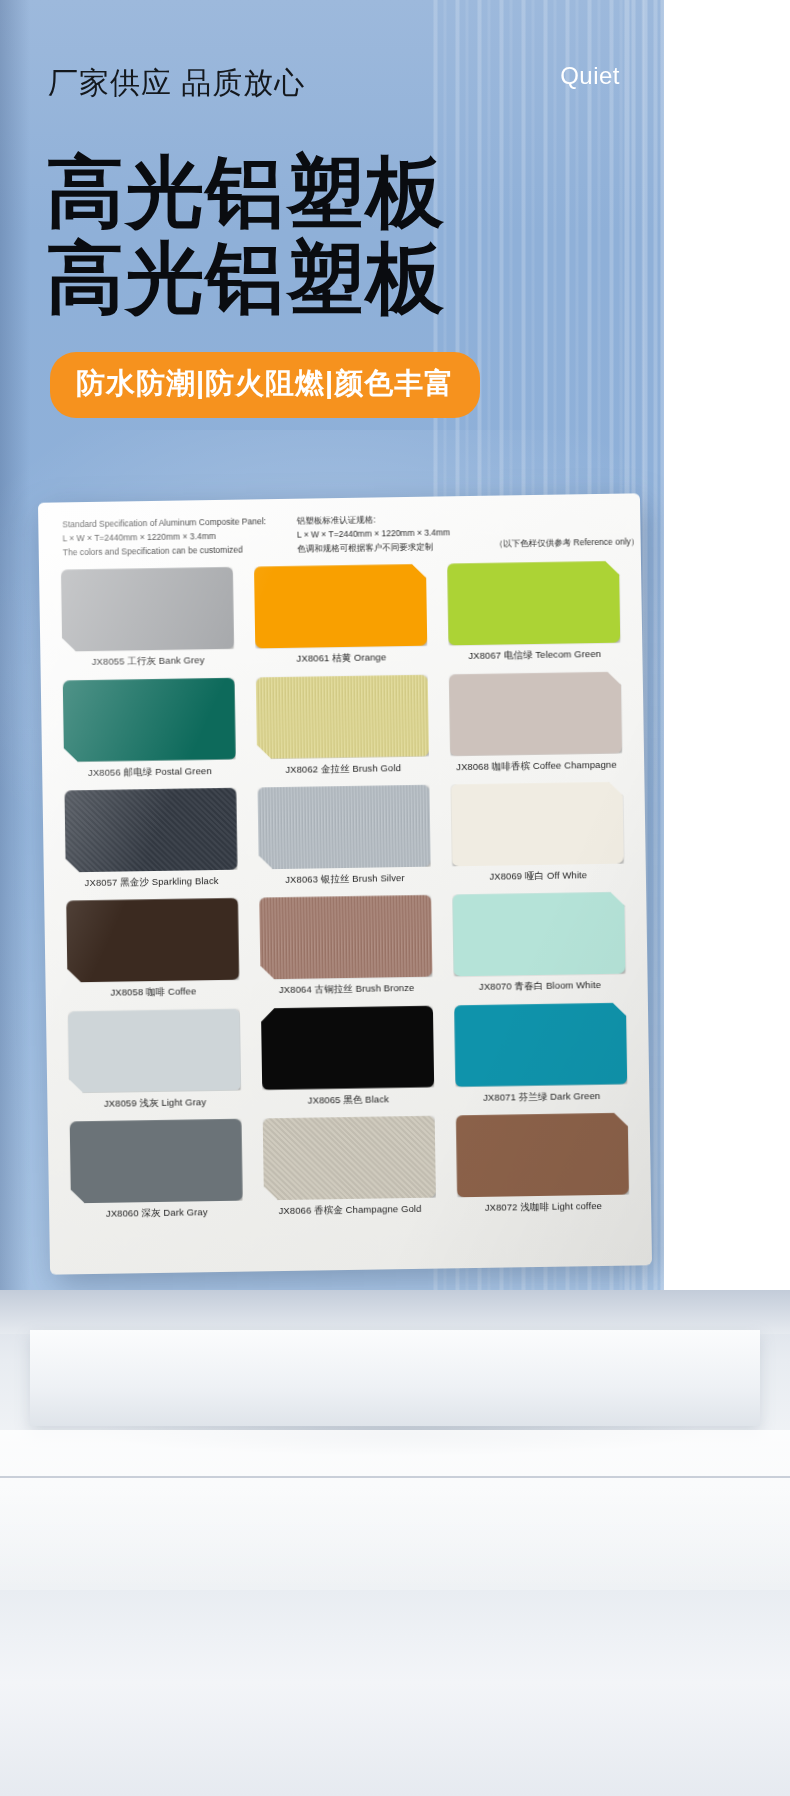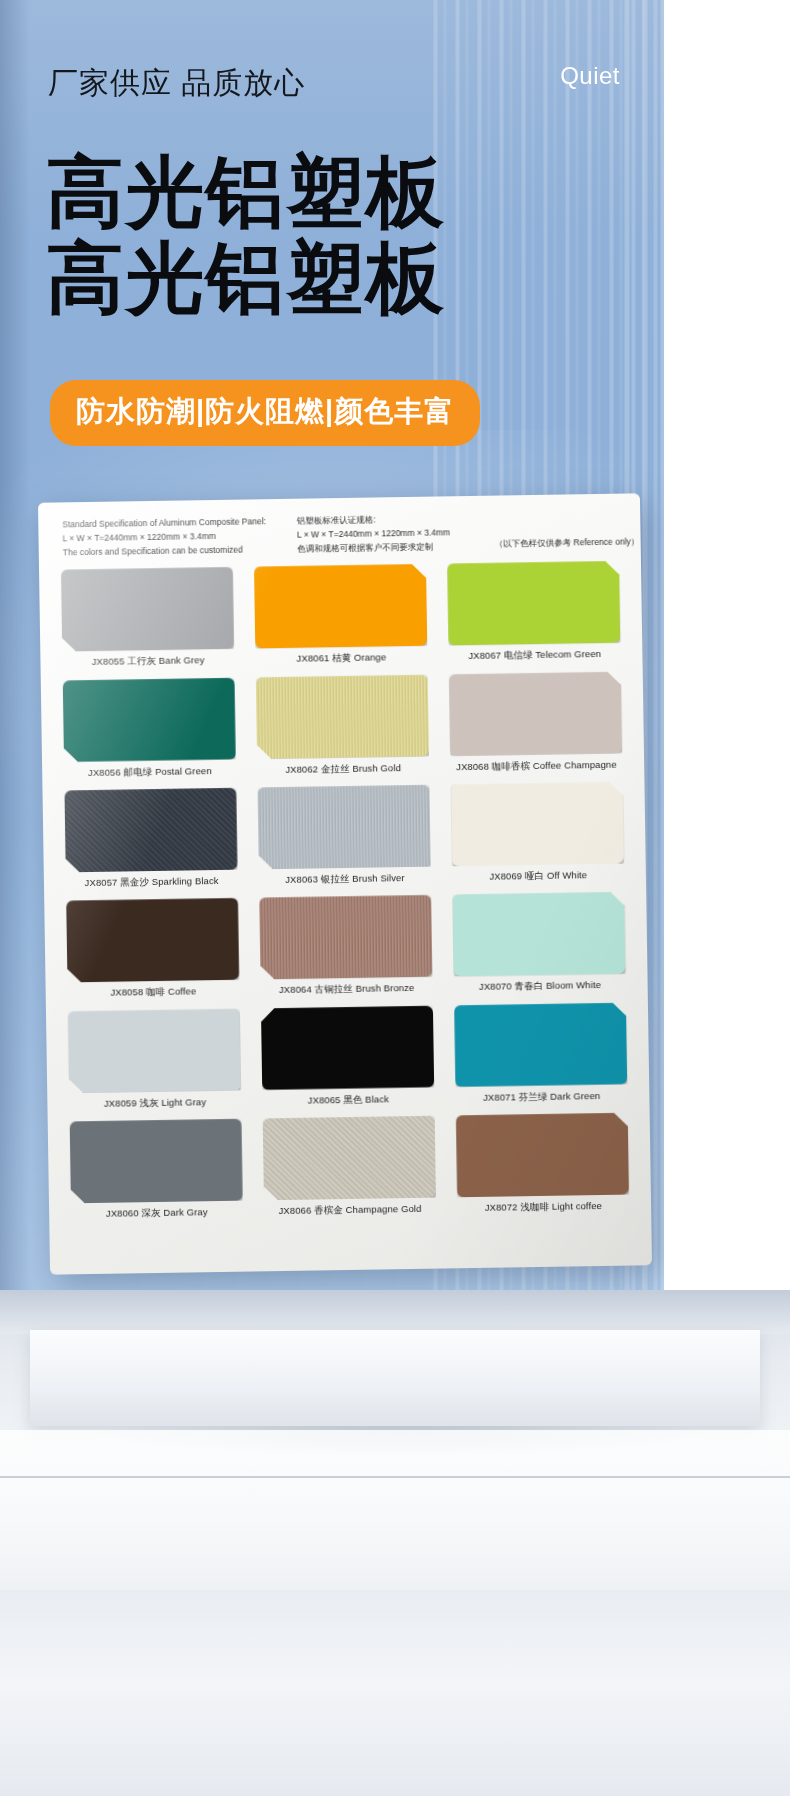--- a/index.html
+++ b/index.html
@@ -103,21 +103,20 @@
     position: absolute;
     left: 50px; top: 352px;
     background: #f6921e;
     color: #ffffff;
     font-size: 29px;
     font-weight: 700;
     letter-spacing: 1px;
     padding: 12px 26px 14px 26px;
     border-radius: 26px;
     white-space: nowrap;
-    margin-top: 28px;
   }
 
   
   .card-wrap {
     position: absolute;
     left: 44px; top: 498px;
     width: 602px; height: 772px;
     transform: rotate(-0.9deg);
     filter: drop-shadow(6px 10px 16px rgba(30,50,80,.30));
   }

